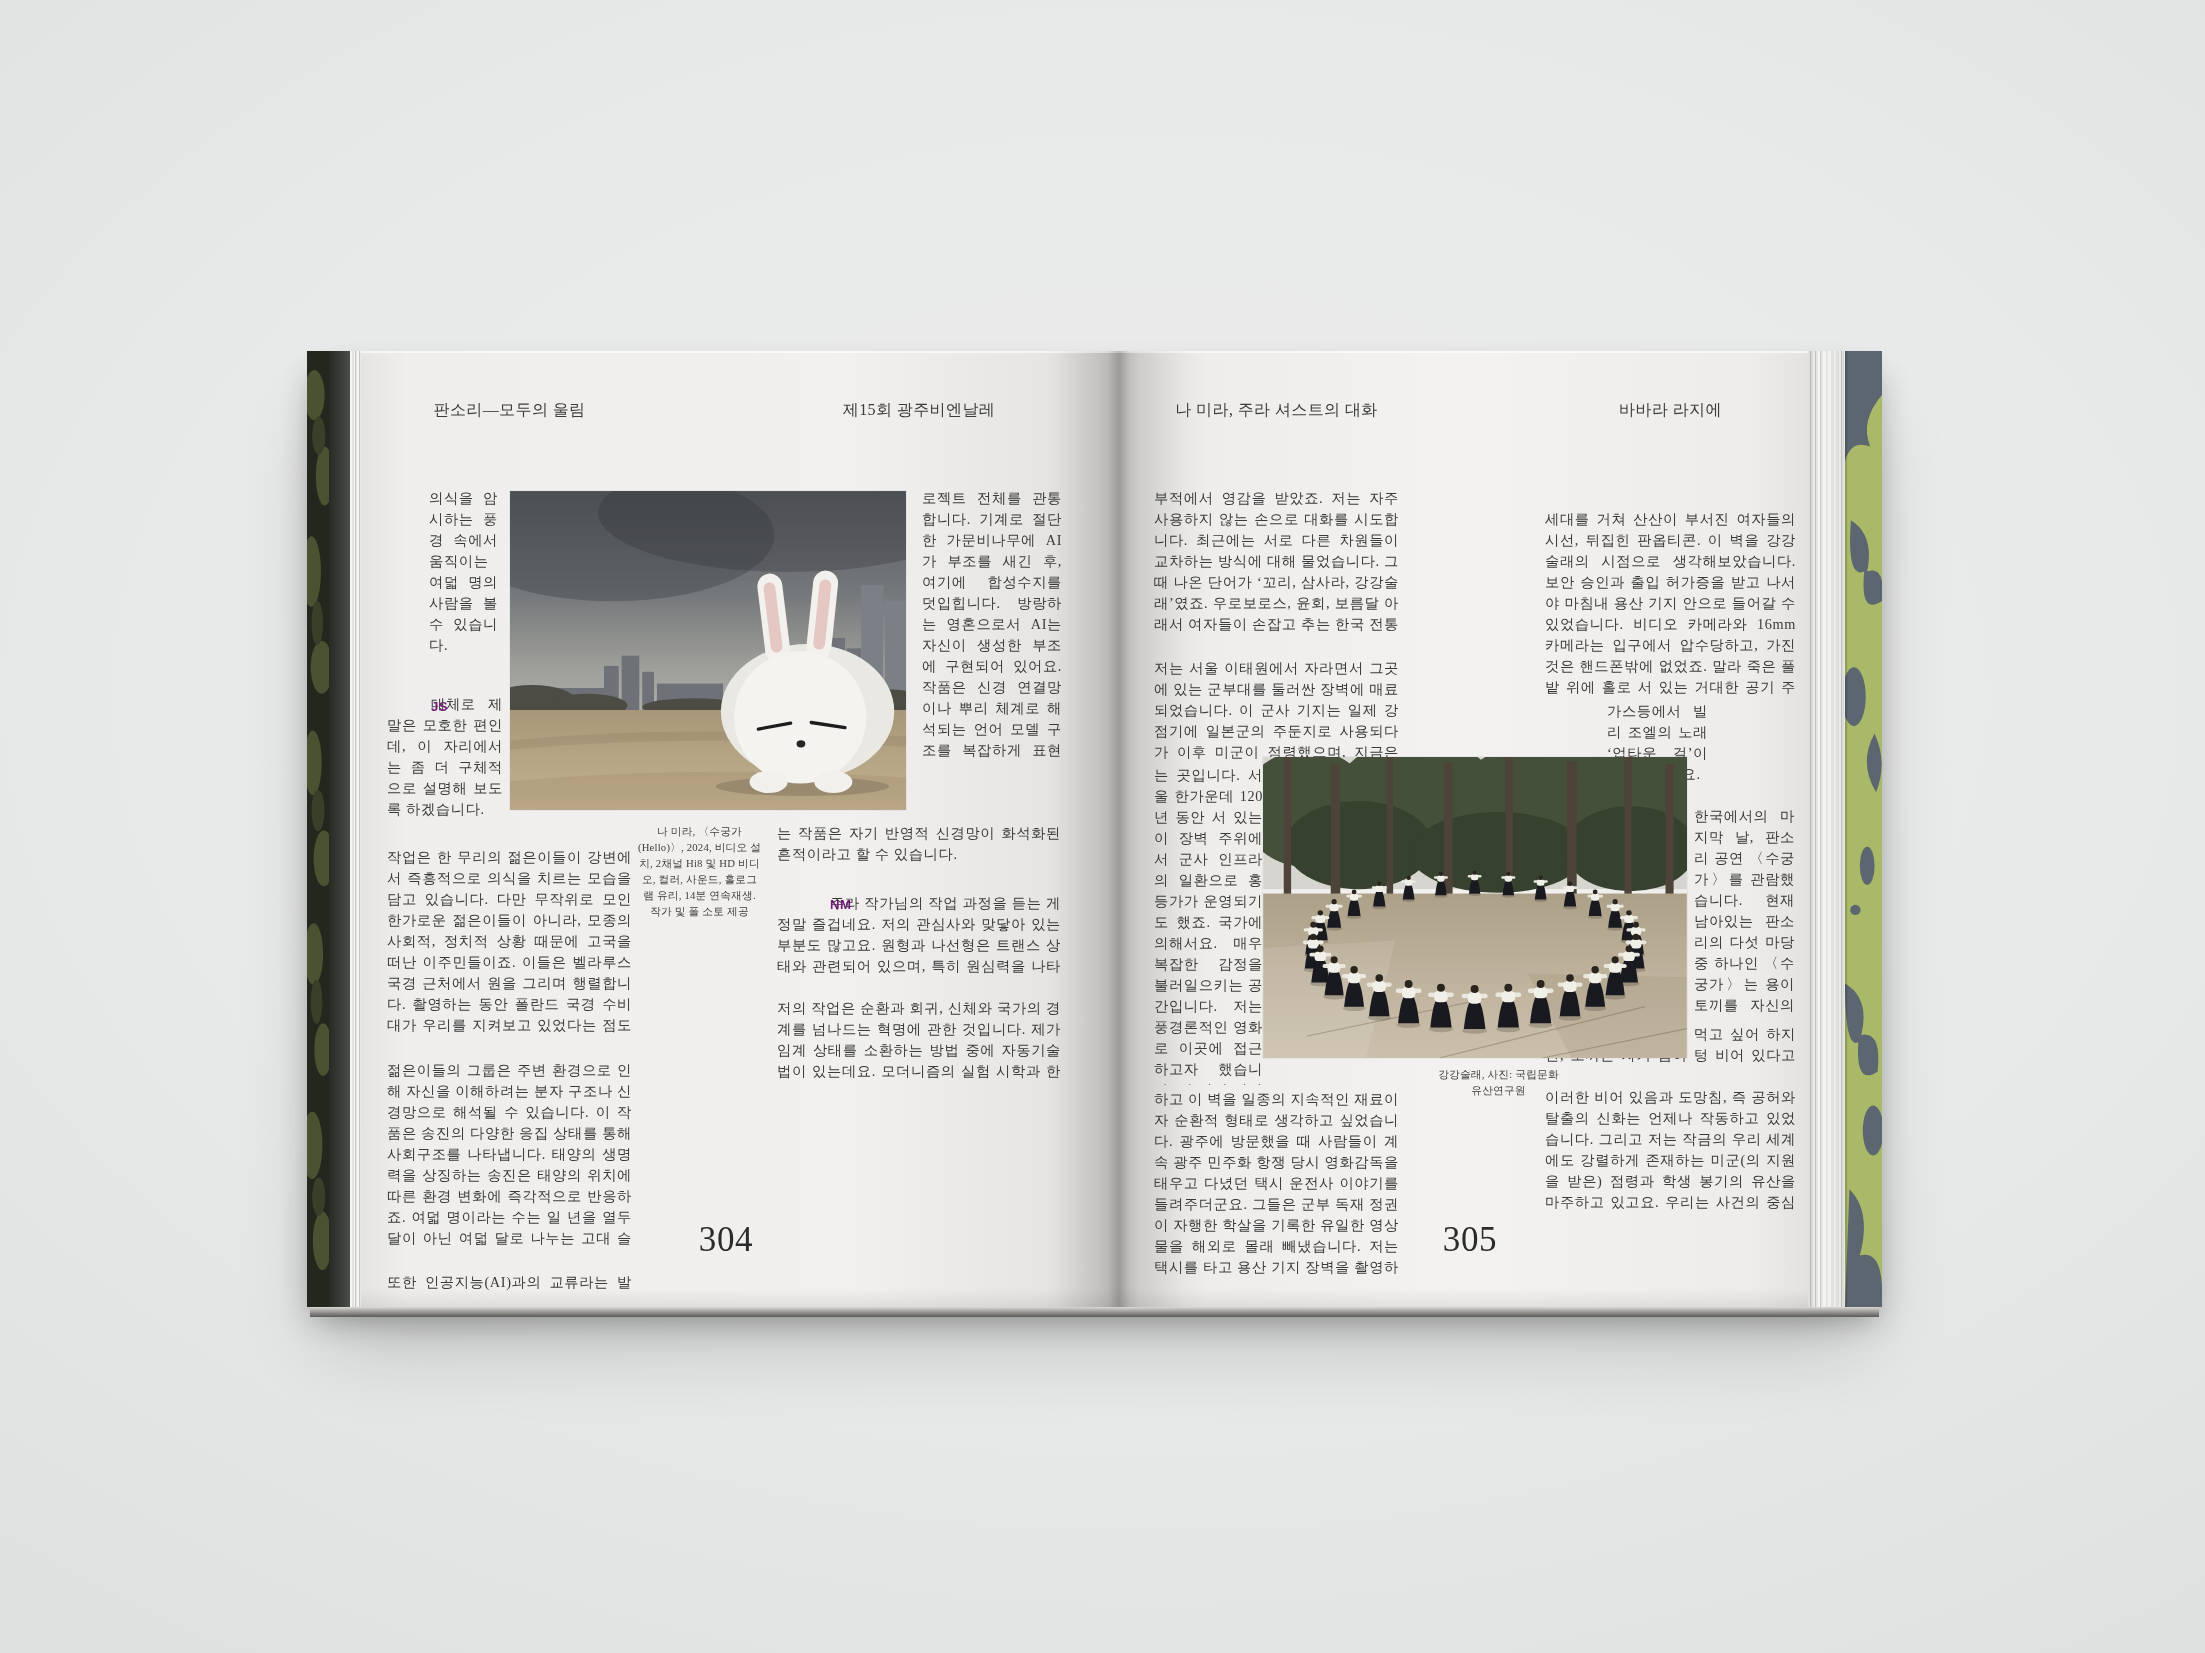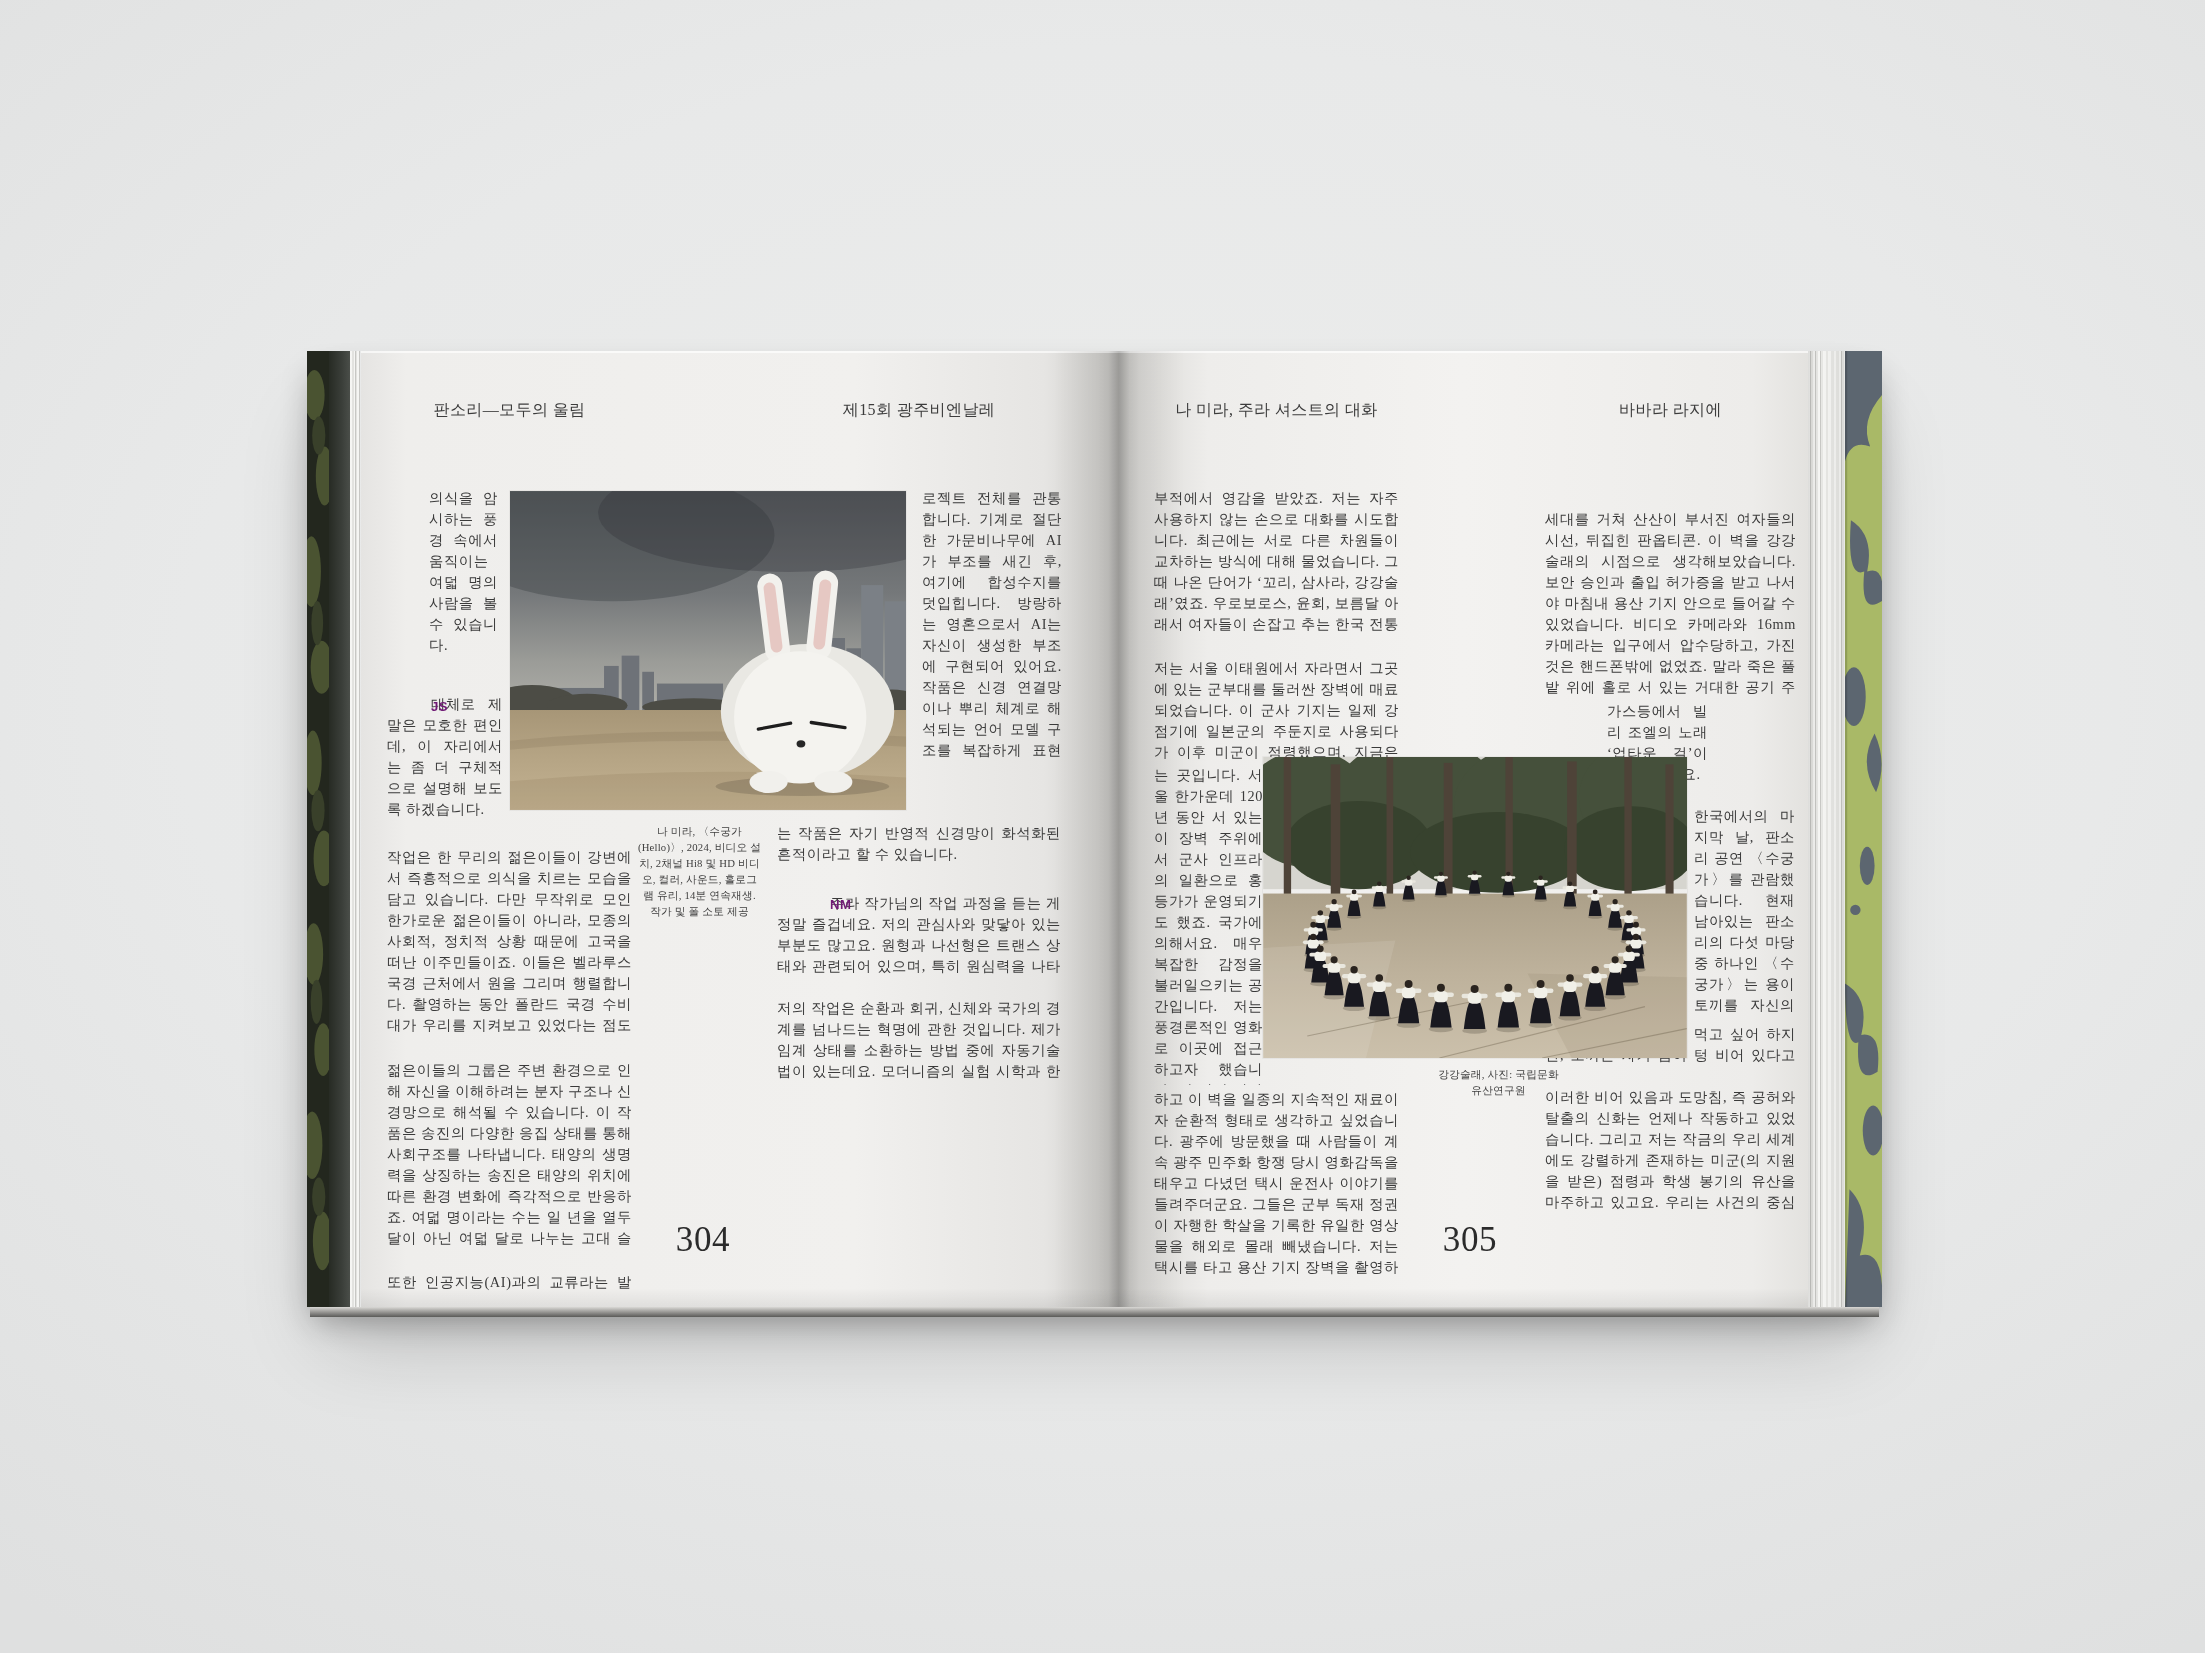--- a/index.html
+++ b/index.html
@@ -58,21 +58,21 @@
   .rabbit-photo{left:203px;top:140px;width:396px;height:319px;}
   .dance-photo{left:956px;top:406px;width:424px;height:301px;}
 
   .caption{position:absolute;width:125px;font-size:10.7px;line-height:16px;letter-spacing:0.2px;
            text-align:center;color:#3e3e3e;}
   .caption-left{left:330px;top:472px;}
   .caption-right{left:1105px;top:715px;margin-left:24px;}
 
   .pagenum{position:absolute;top:869px;width:118px;text-align:center;
            font-size:35px;color:#2b2b2b;letter-spacing:0.7px;}
-  .pn-left{left:337px;}
+  .pn-left{left:360px;}
   .pn-right{left:1104px;}
 </style>
 </head>
 <body>
 
 <div class="book">
 
   <div class="spine-pattern">
     <svg width="22" height="956" viewBox="0 0 30 1300" preserveAspectRatio="none">
       <rect width="30" height="1300" fill="#23271e"></rect>

